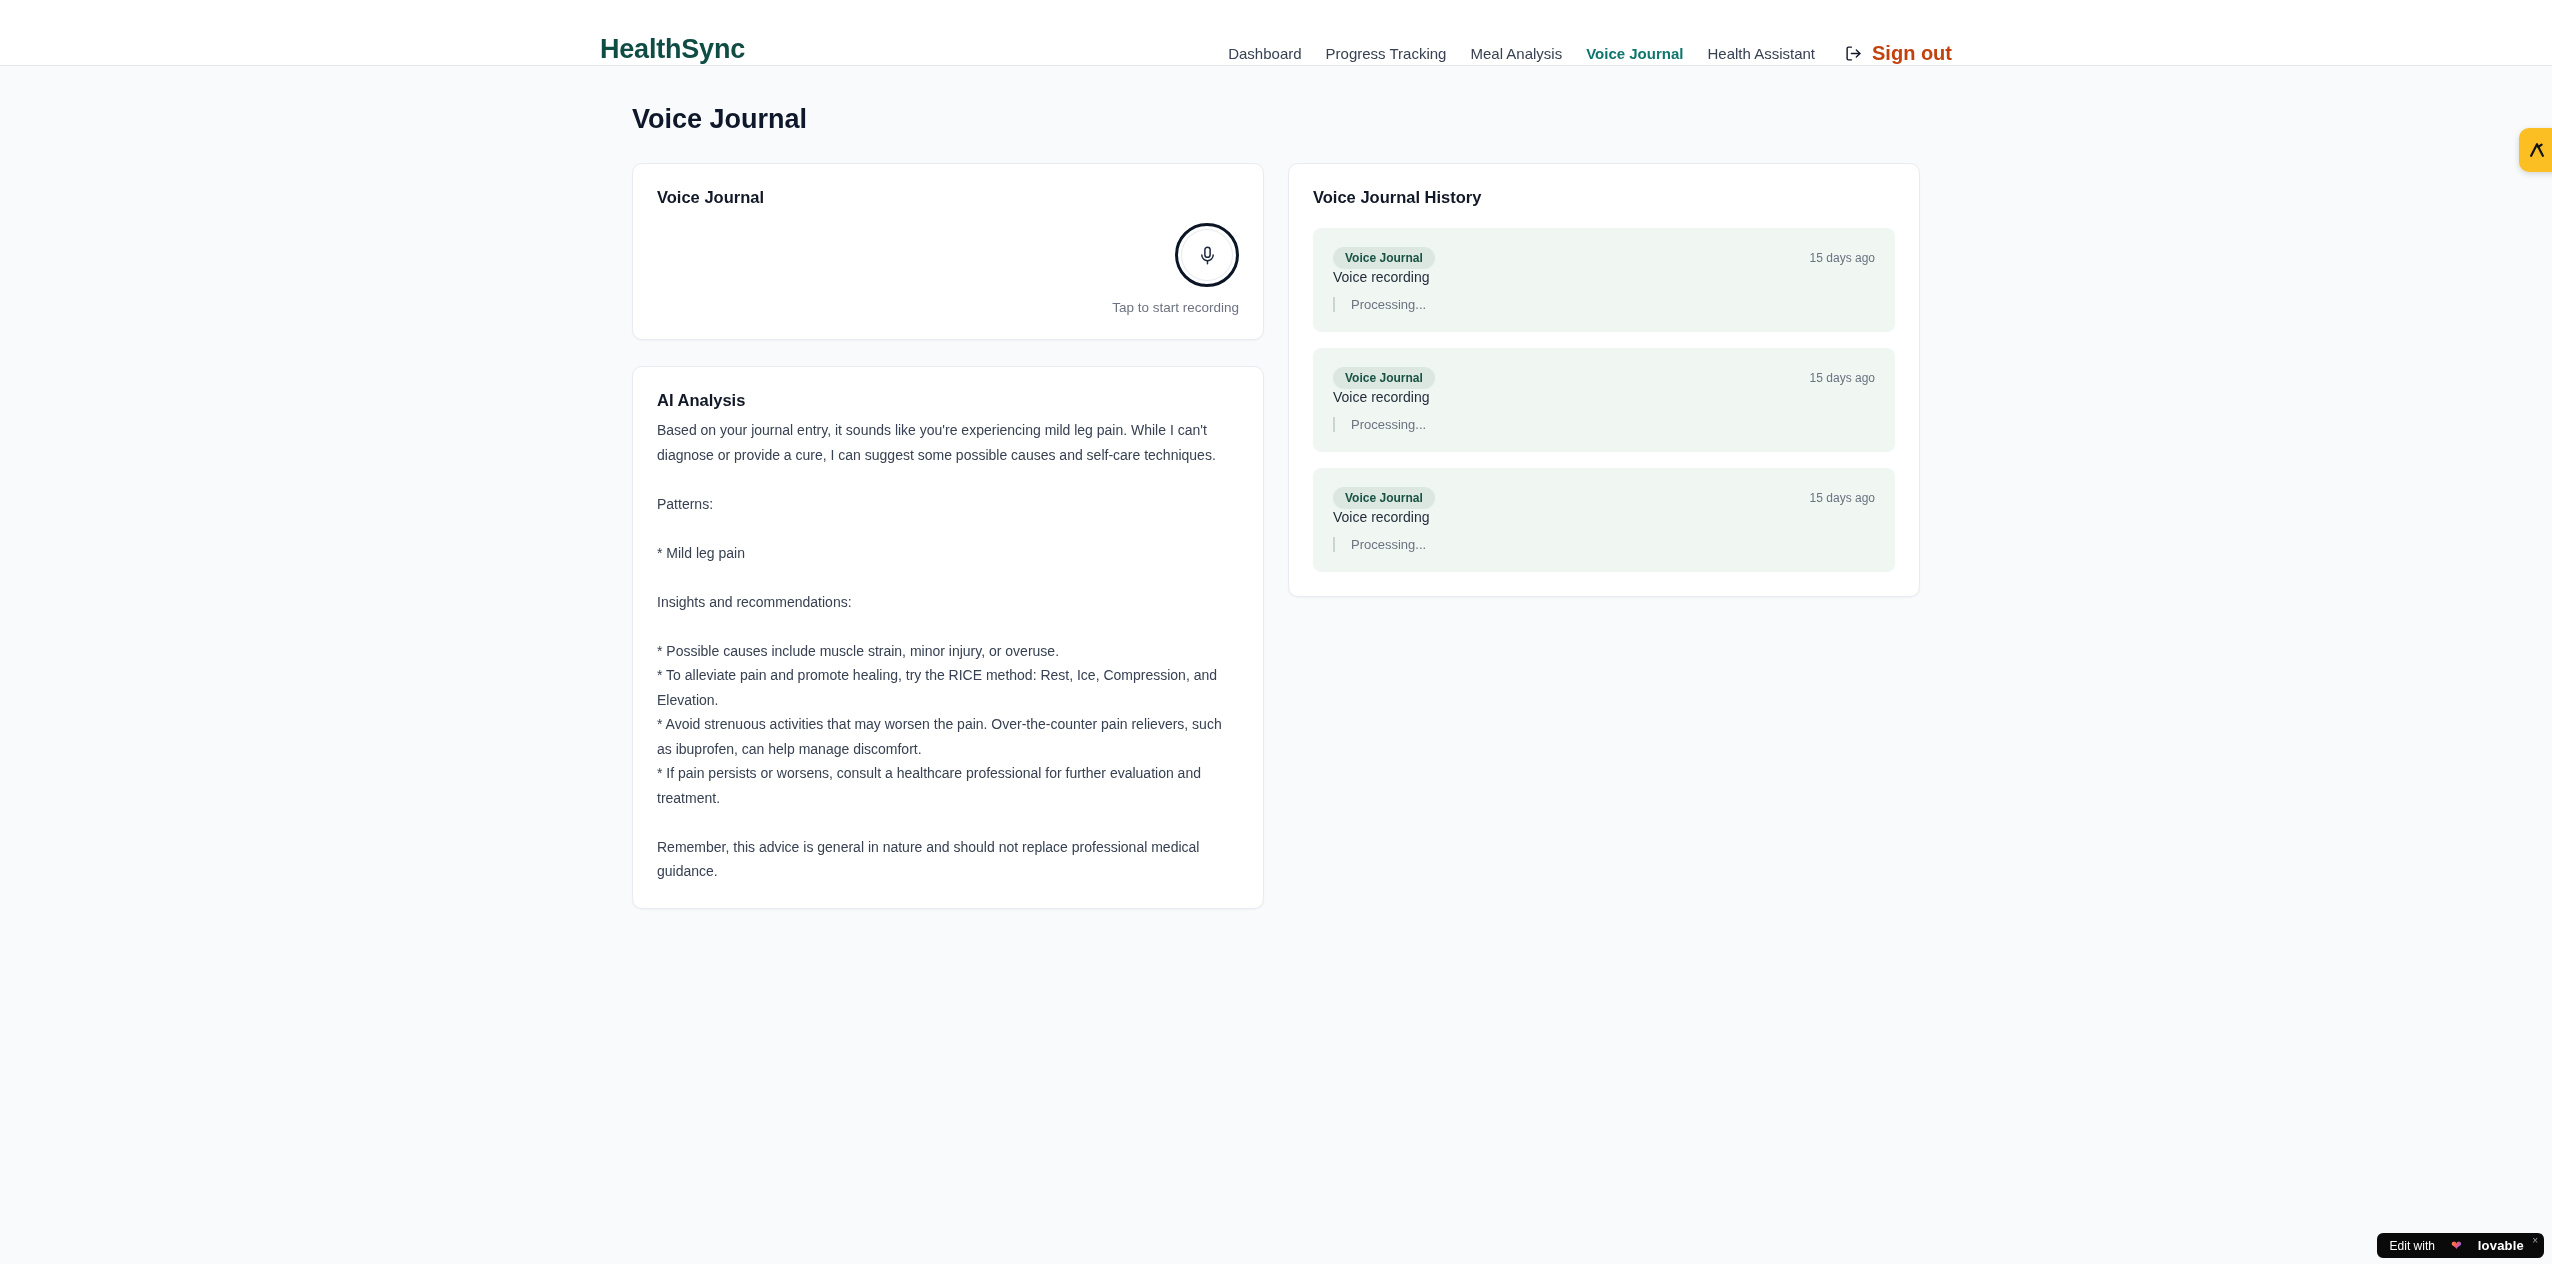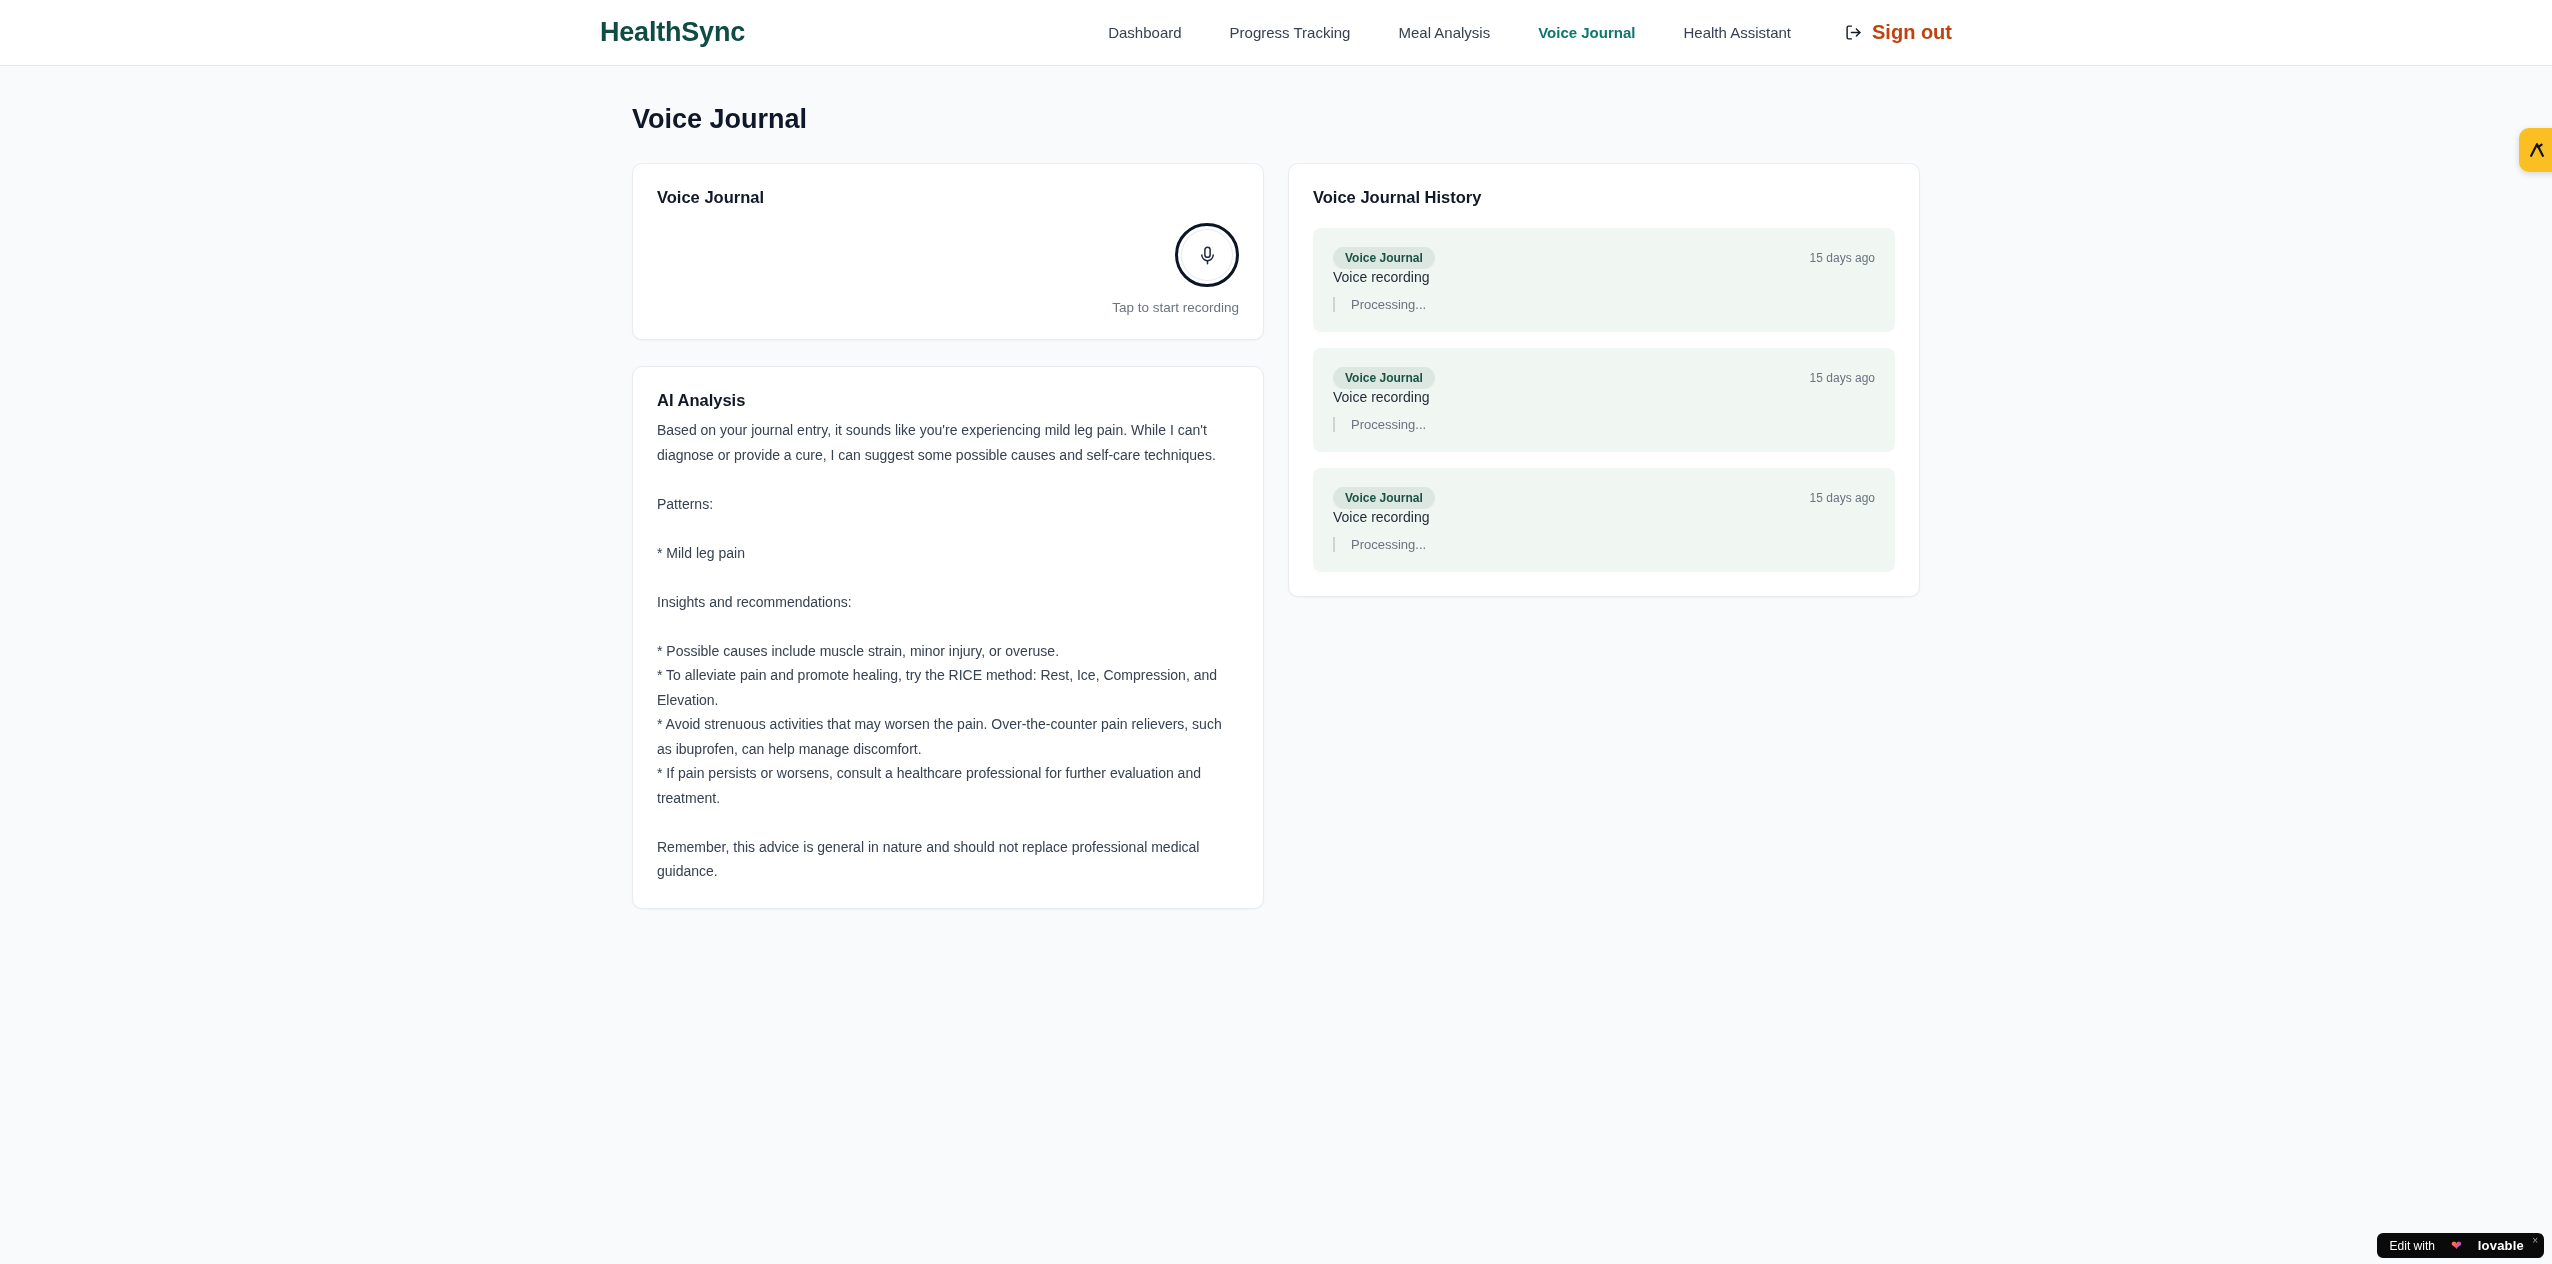--- a/index.html
+++ b/index.html
@@ -16,34 +16,34 @@
   .topnav {
     background: #ffffff;
     border-bottom: 1px solid #e5e7eb;
     height: 66px;
   }
   .nav-inner {
     max-width: 1352px;
     margin: 0 auto;
     height: 100%;
     display: flex;
-    align-items: center;
+    align-items: flex-end;
     justify-content: space-between;
   }
   .logo {
     font-size: 27px;
     font-weight: 700;
     color: #0f4c44;
     letter-spacing: -0.2px;
     cursor: pointer;
   }
   .nav-links {
     display: flex;
     align-items: center;
-    gap: 48px;
+    gap: 24px;
     margin-left: 8px;
   }
   .nav-link {
     font-size: 15px;
     font-weight: 500;
     color: #374151;
     cursor: pointer;
     white-space: nowrap;
   }
   .nav-link.active { color: #0f766e; font-weight: 600; }

